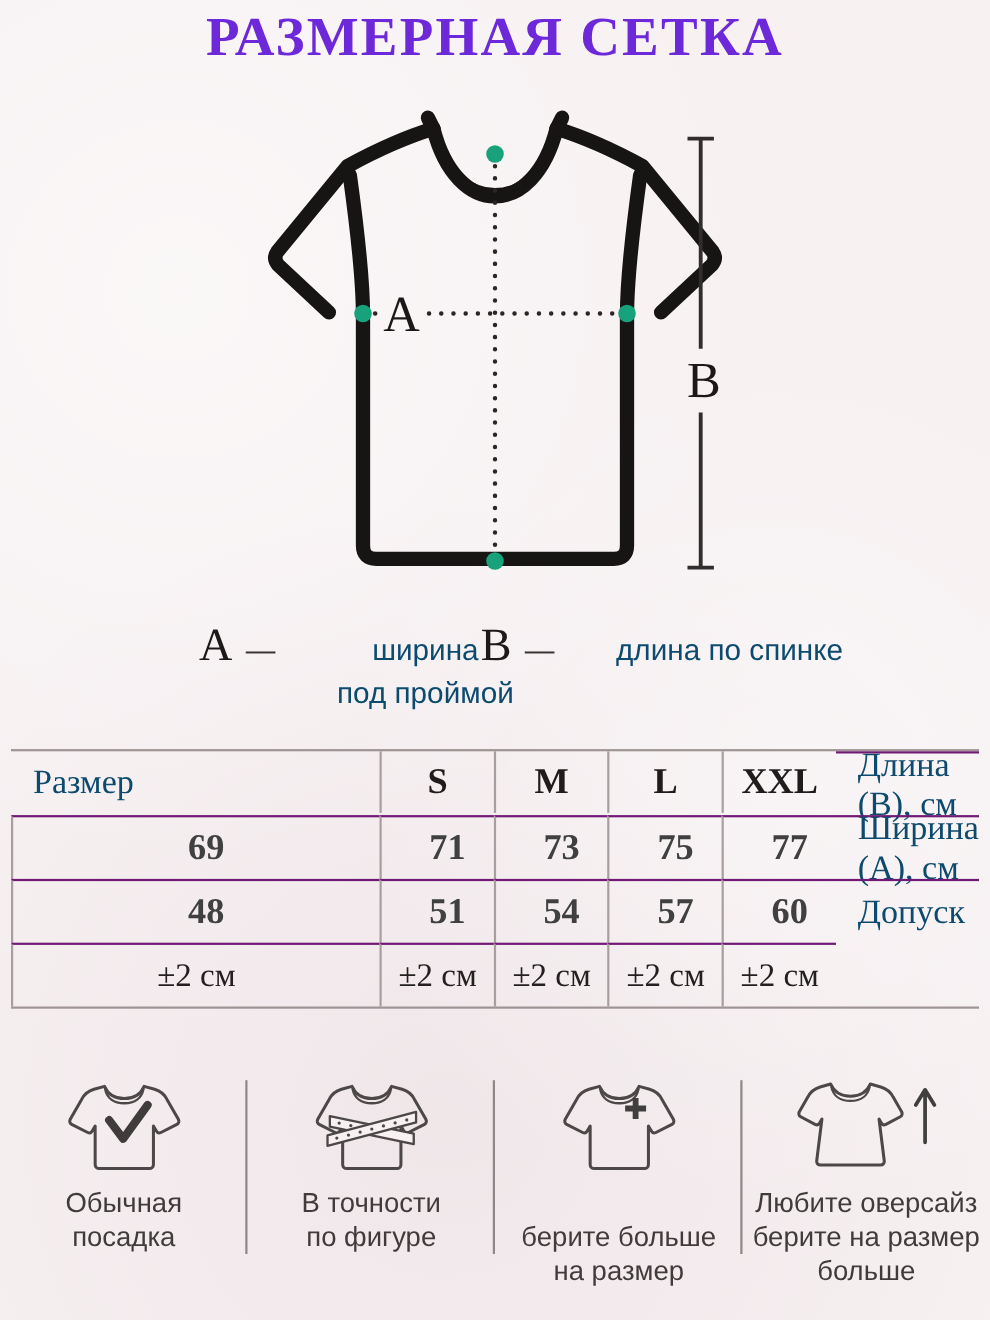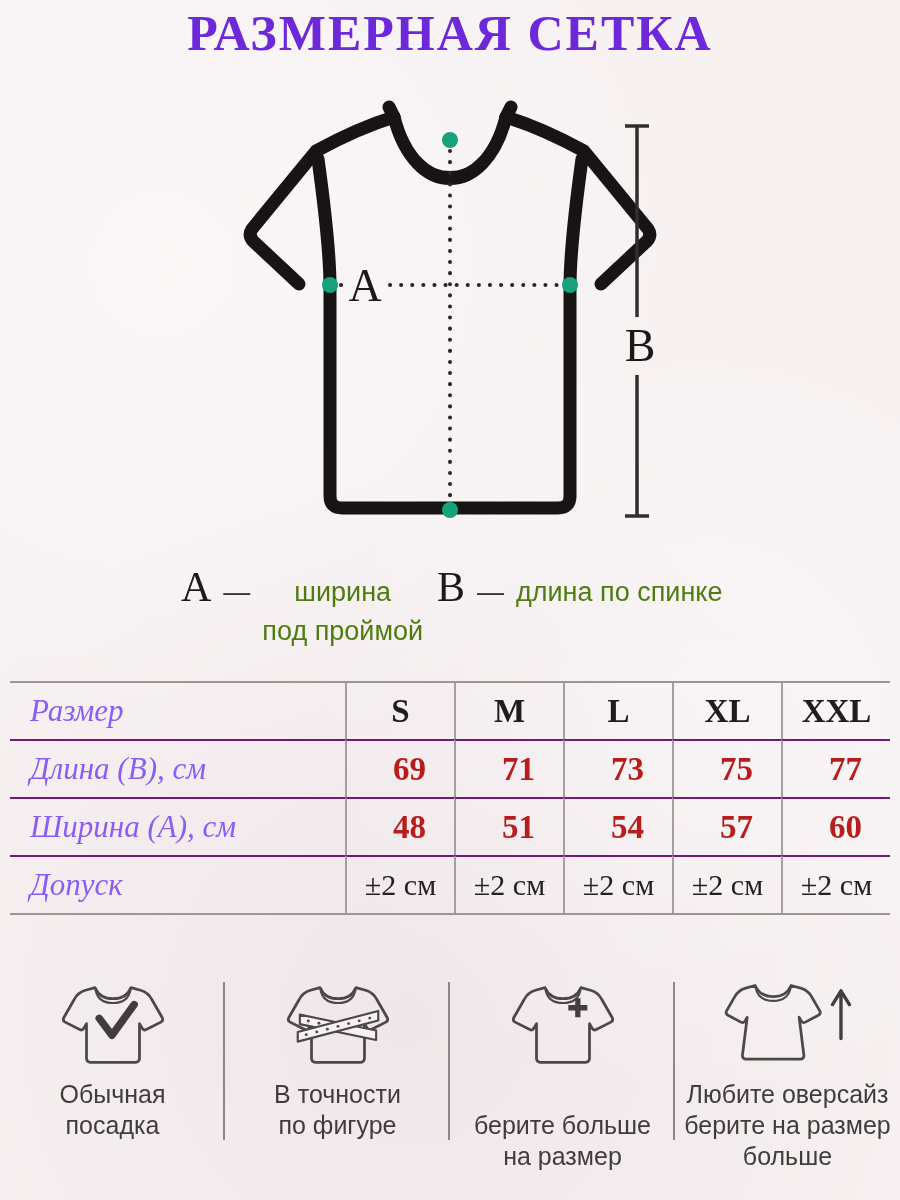--- a/index.html
+++ b/index.html
@@ -21,35 +21,35 @@
     font-size:50px;font-weight:bold;letter-spacing:2px;color:#6d28d9;
   }
 
   
   .diagram{top:95px;left:0;}
 
   
   .legend{display:flex;align-items:baseline;gap:12px;}
   .legend .letter{font-family:"Liberation Serif",serif;font-size:42px;color:#1d1919;line-height:34px;}
   .legend .dash{font-family:"Liberation Sans",sans-serif;font-size:27px;color:#3a3434;}
-  .legend .ltext{font-family:"Liberation Sans",sans-serif;font-size:27px;line-height:39px;color:#4d7c0f;text-align:center;}
+  .legend .ltext{font-family:"Liberation Sans",sans-serif;font-size:27px;line-height:39px;color:#0c4a6e;text-align:center;margin-left:44px;}
   .legend-a{top:570px;left:181px;}
   .legend-b{top:570px;left:437px;}
 
   
   .size-table{
     top:681px;left:10px;width:880px;
     display:grid;grid-template-columns:335px repeat(5,1fr);
     border-top:2px solid #9e9494;border-bottom:2px solid #9e9494;
   }
   .tcell{height:56px;display:flex;align-items:center;}
   .tcell.rowline{border-top:2px solid #701a75;}
   .tcell.vline{border-left:2px solid #a89e9e;}
-  .tcell.lbl{padding-left:20px;font-size:31px;color:#8b5cf6;font-style:italic;}
-  .tcell.num{justify-content:center;font-size:33px;font-weight:bold;color:#b91c1c;padding-left:18px;}
+  .tcell.lbl{padding-left:20px;font-size:31px;color:#0c4a6e;}
+  .tcell.num{justify-content:center;font-size:33px;font-weight:bold;color:#404040;padding-left:18px;}
   .tcell.szhead{justify-content:center;font-size:33px;font-weight:bold;color:#211c1c;}
   .tcell.tol{justify-content:center;font-size:30px;font-weight:normal;color:#242020;}
 
   
   .fit-guide{top:948px;left:0;width:900px;height:252px;display:grid;grid-template-columns:repeat(4,225px);}
   .fg-cell{position:relative;display:flex;flex-direction:column;align-items:center;padding-top:24px;}
   .fg-cell.divider::after{
     content:'';position:absolute;right:0;top:34px;width:2px;height:158px;background:#8d8787;
   }
   .fg-icon{height:94px;display:flex;align-items:flex-end;justify-content:center;}
@@ -118,21 +118,20 @@
   <span class="dash">—</span>
   <span class="ltext">длина по спинке</span>
 </div>
 
 <div class="abs size-table">
 
   <div class="tcell lbl">Размер</div>
   <div class="tcell szhead vline">S</div>
   <div class="tcell szhead vline">M</div>
   <div class="tcell szhead vline">L</div>
-  <div class="tcell szhead vline">XL</div>
   <div class="tcell szhead vline">XXL</div>
 
   <div class="tcell lbl rowline">Длина (В), см</div>
   <div class="tcell num rowline vline">69</div>
   <div class="tcell num rowline vline">71</div>
   <div class="tcell num rowline vline">73</div>
   <div class="tcell num rowline vline">75</div>
   <div class="tcell num rowline vline">77</div>
 
   <div class="tcell lbl rowline">Ширина (А), см</div>

